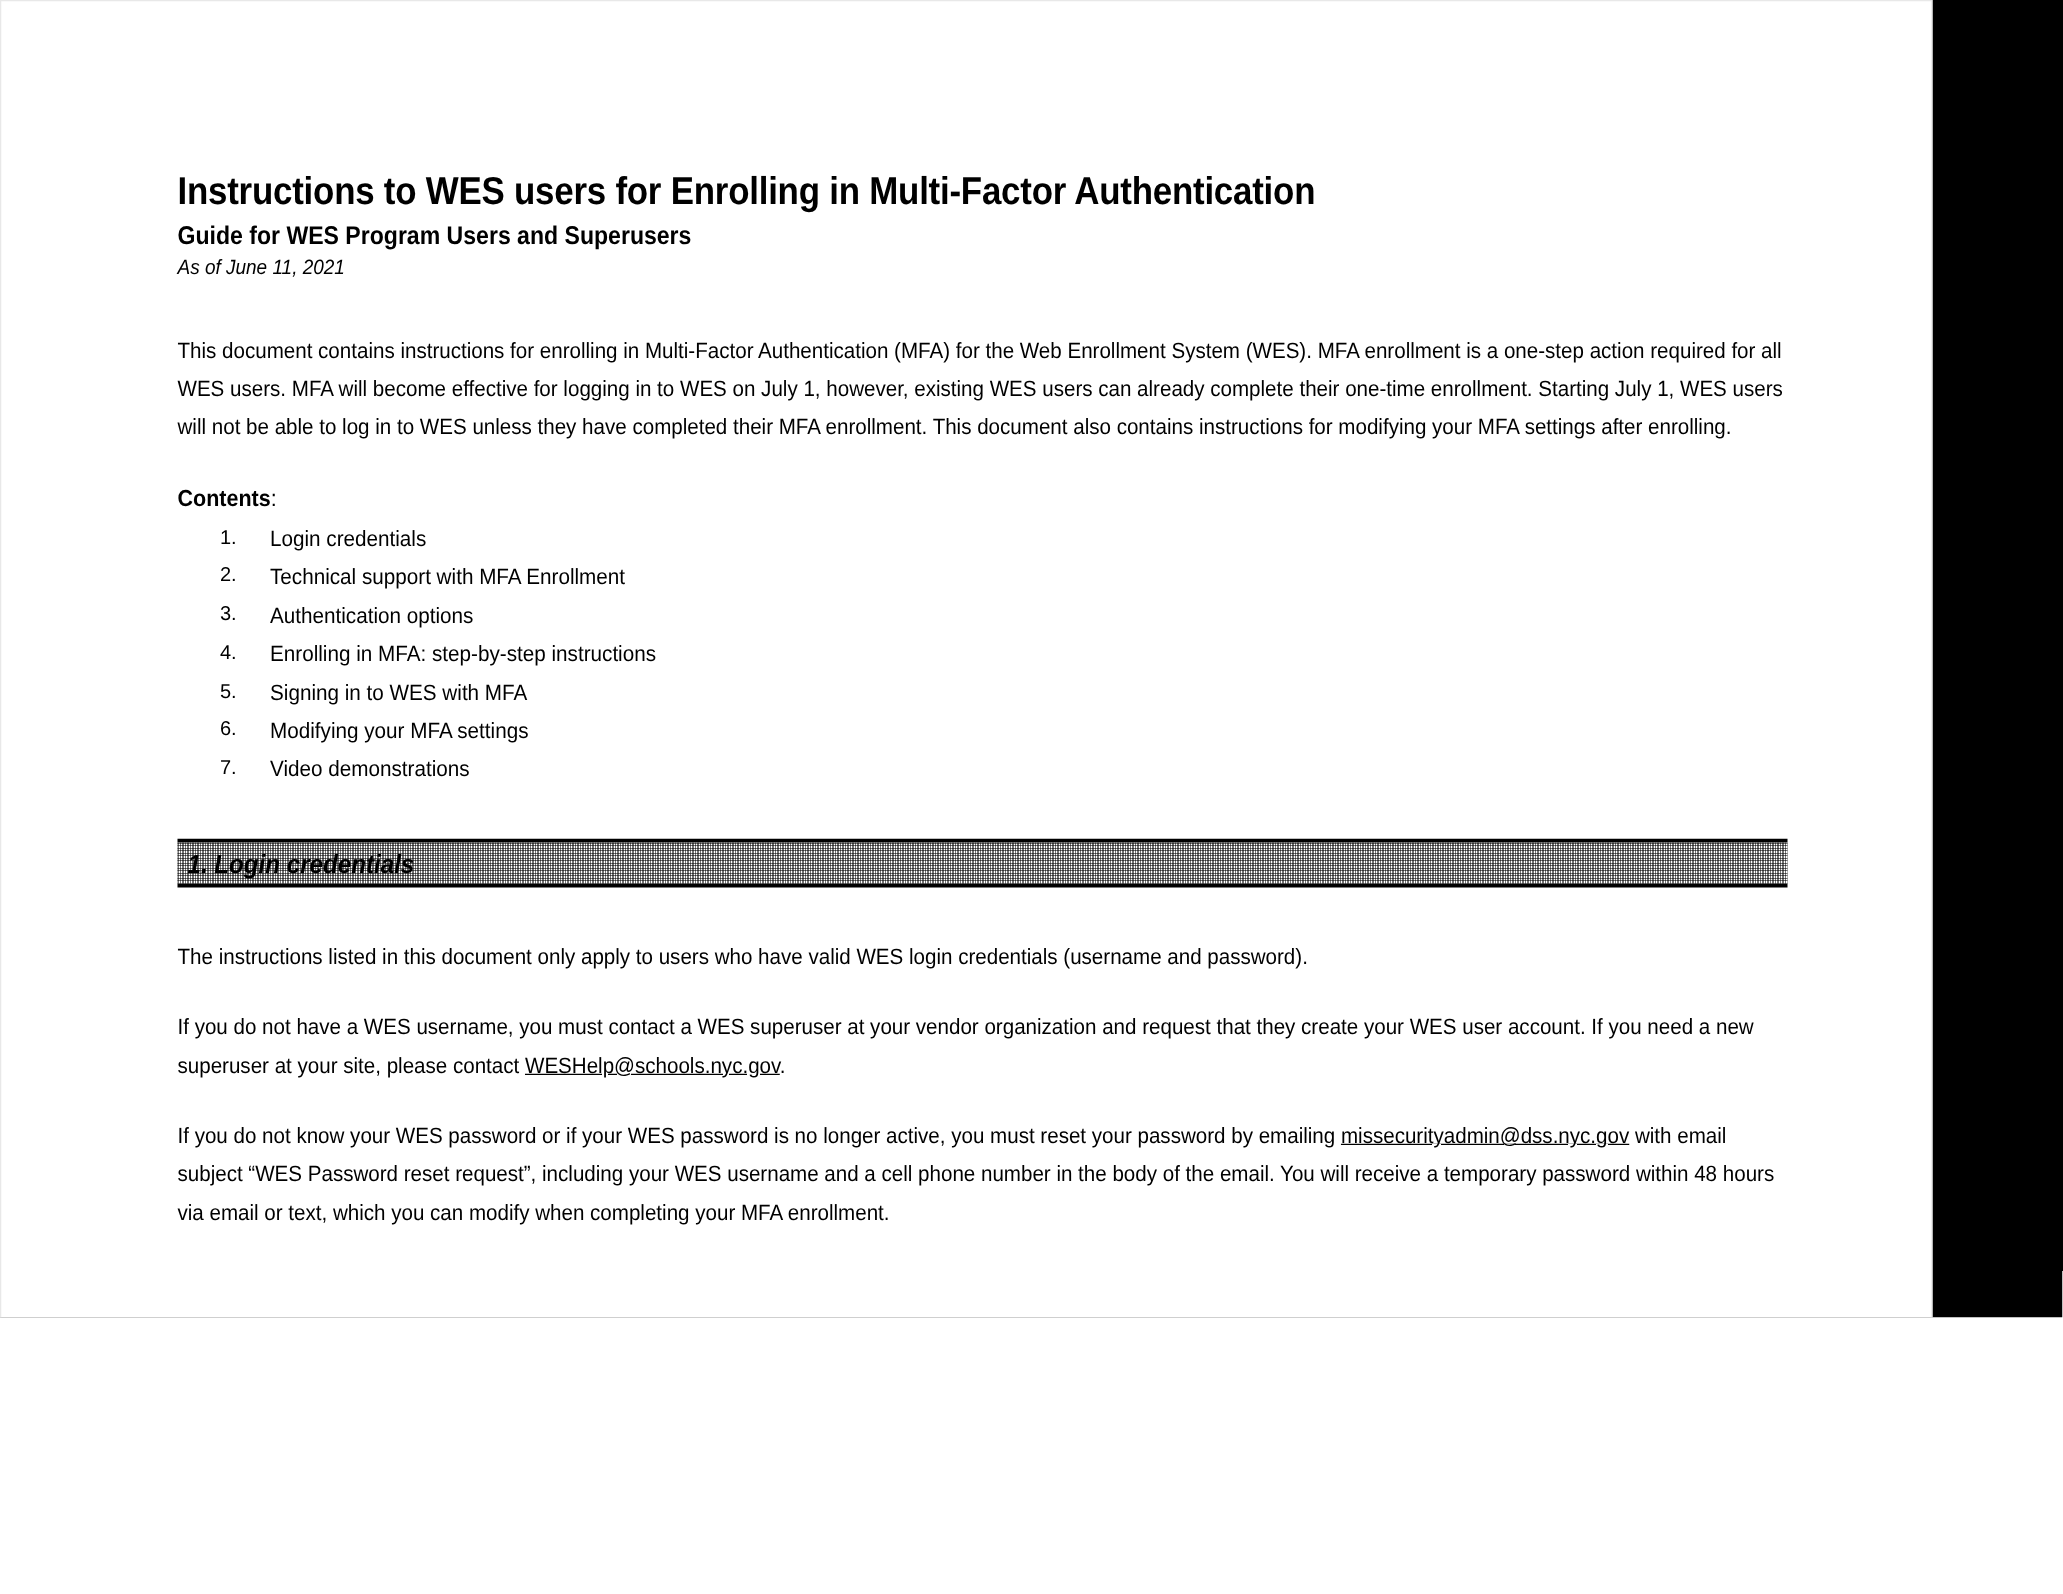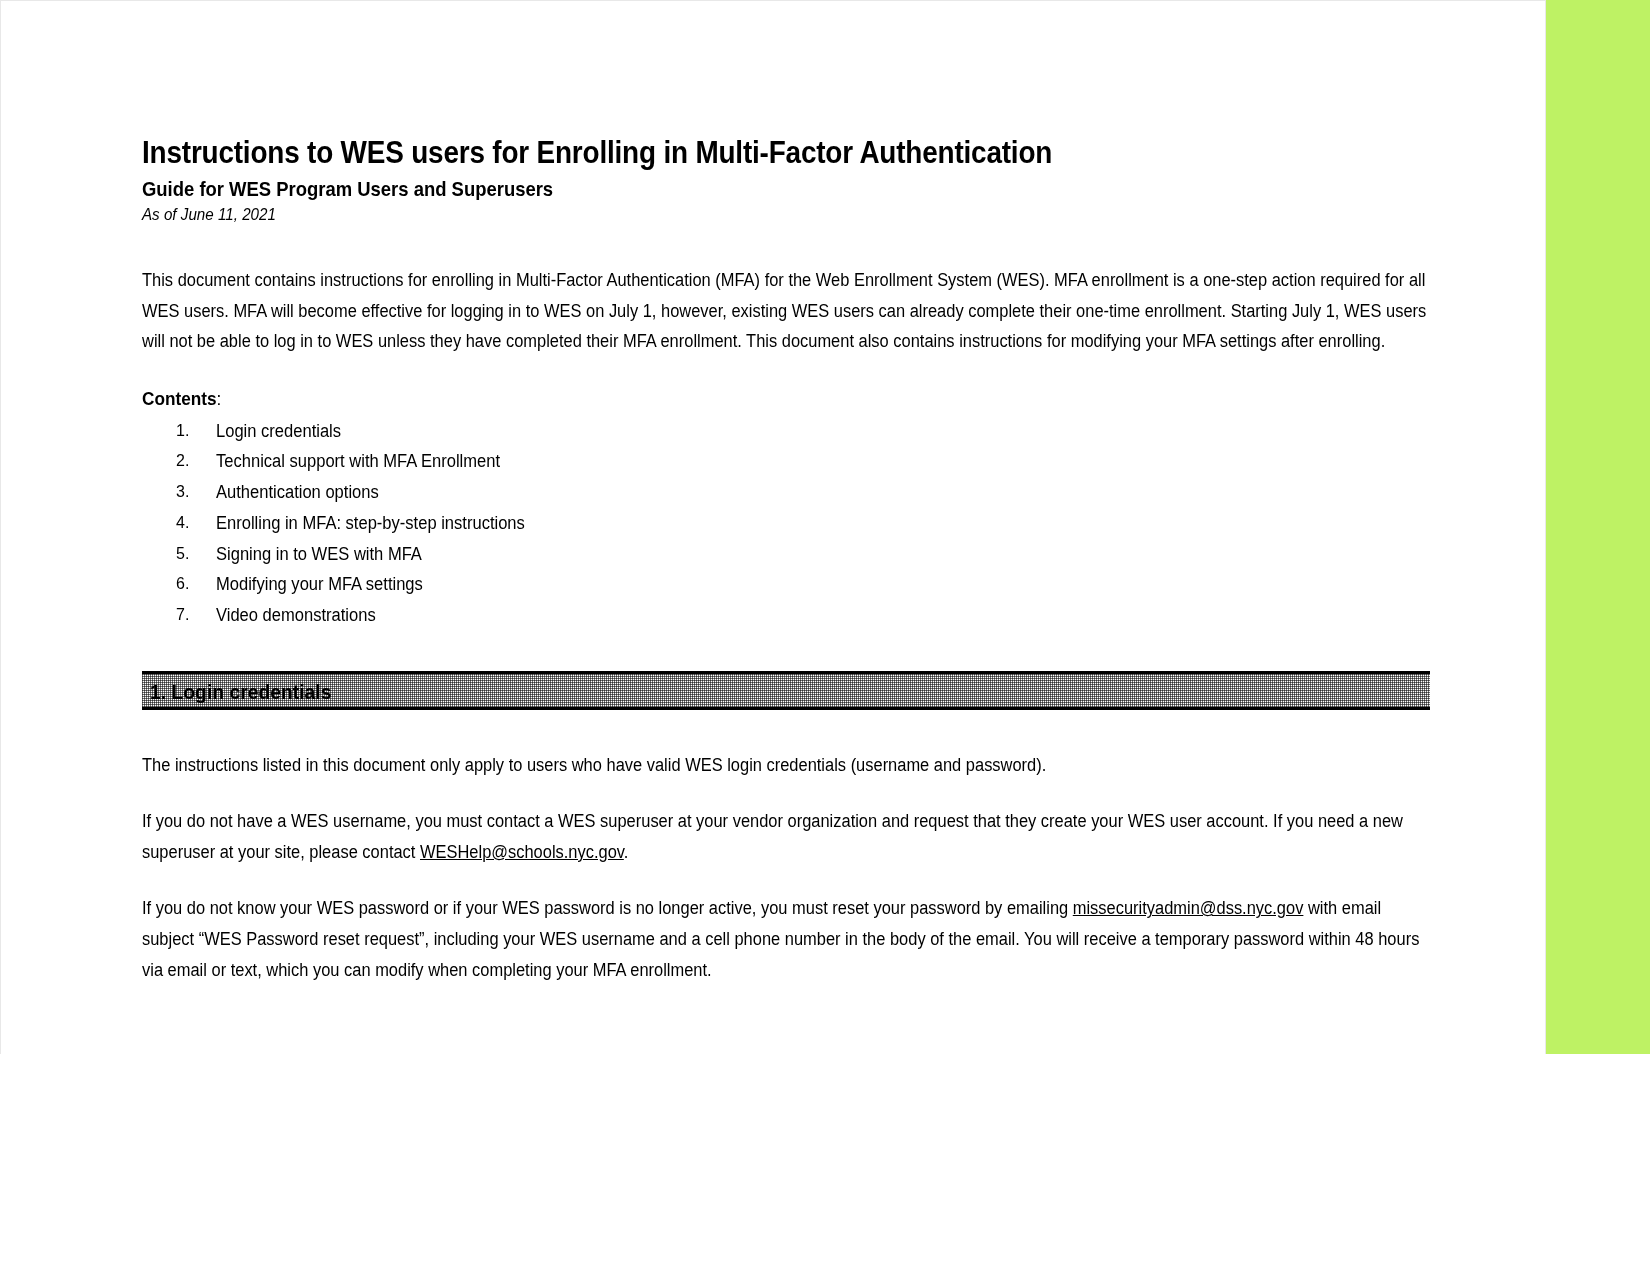--- a/index.html
+++ b/index.html
@@ -8,21 +8,21 @@
     background: #ffffff;
   }
   body {
     font-family: "Liberation Sans", sans-serif;
     color: #000000;
   }
   #page {
     position: relative;
     width: 1650px;
     height: 1054px;
-    background: #bef264;
+    background: #000000;
     overflow: hidden;
     box-sizing: border-box;
   }
   #sheet {
     position: absolute;
     left: 0;
     top: 0;
     width: 1546px;
     height: 1215px;
     background: #ffffff;
@@ -123,20 +123,21 @@
         rgba(255,255,255,0) 1px, rgba(255,255,255,0) 2px),
       repeating-linear-gradient(90deg,
         rgba(0,0,0,0.55) 0px, rgba(0,0,0,0.55) 1px,
         rgba(255,255,255,0) 1px, rgba(255,255,255,0) 2px),
       #ffffff;
     border-top: 3px solid #000000;
     border-bottom: 3px solid #000000;
     height: 39px;
     width: 1288px;
     box-sizing: border-box;
+    font-style: italic;
   }
   .section-bar .bar-text {
     position: absolute;
     left: 8px;
     top: 1px;
     font-size: 21px;
     font-weight: bold;
     color: #000000;
     line-height: 33px;
     transform: scaleX(0.92);

